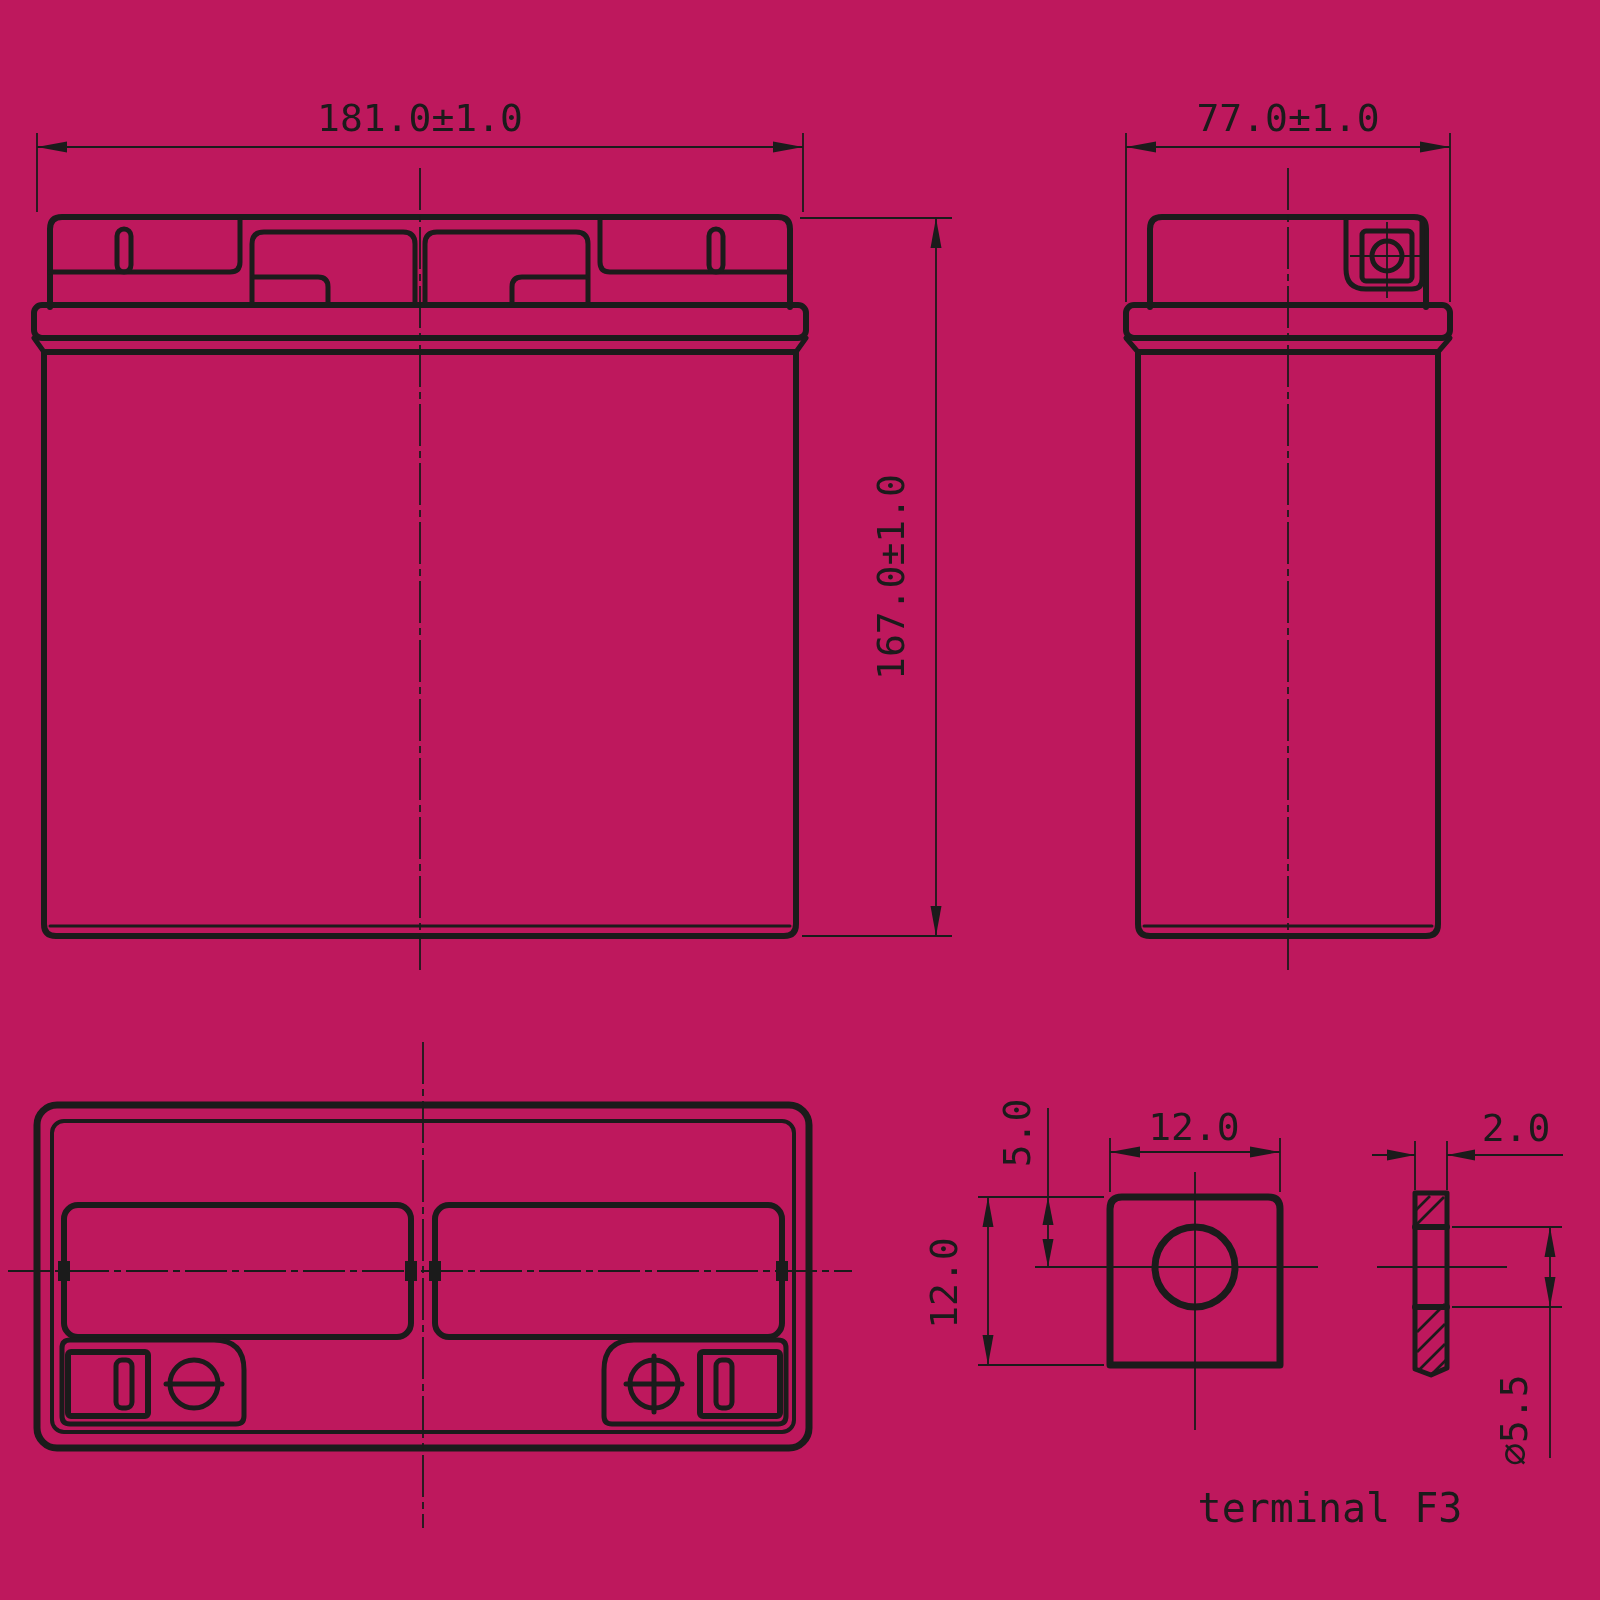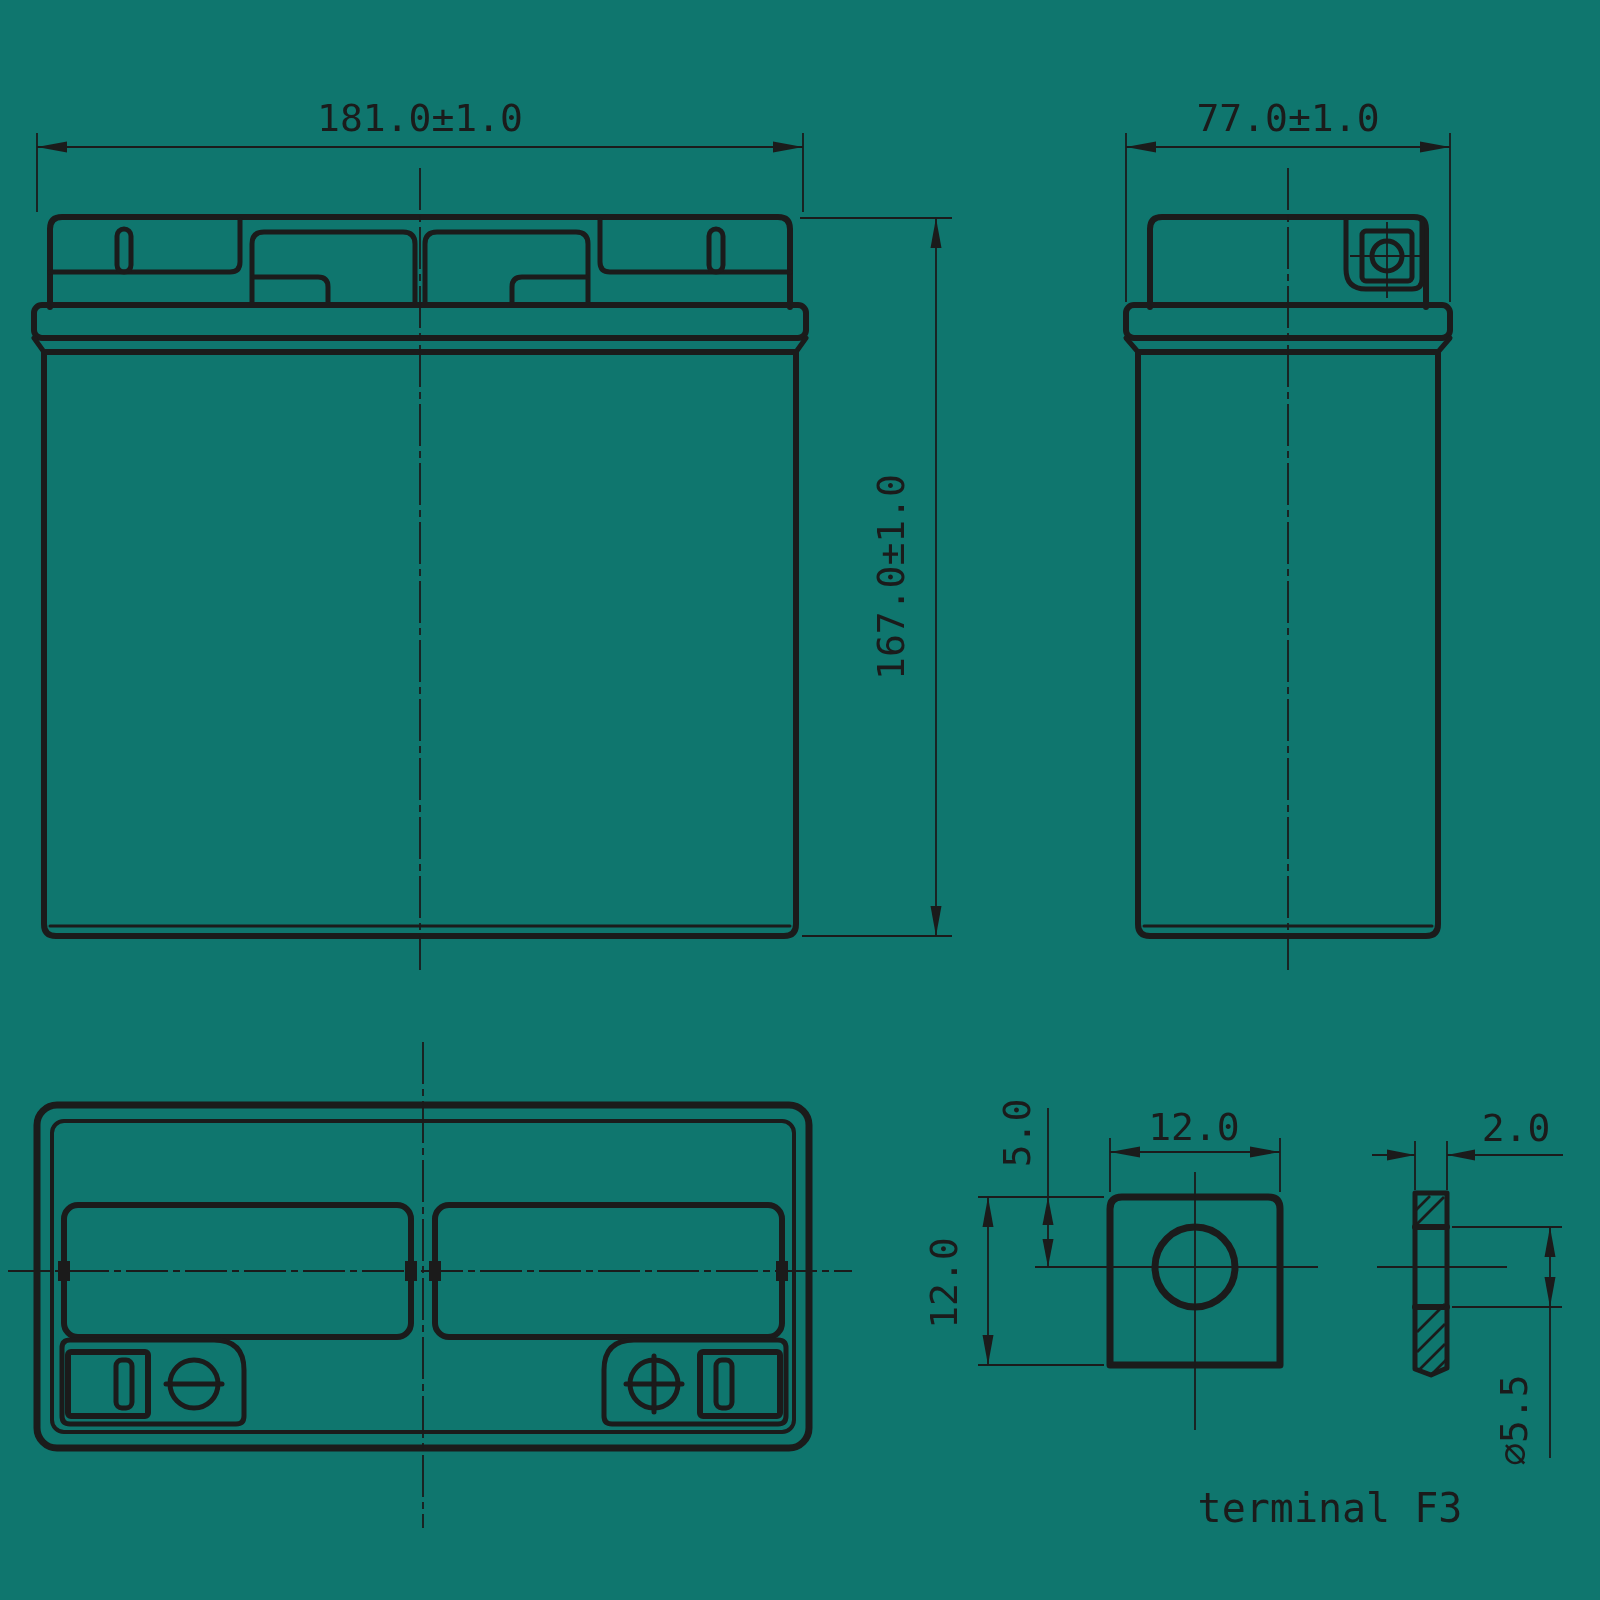--- a/index.html
+++ b/index.html
@@ -1,16 +1,16 @@
 <!DOCTYPE html>
 <html><head>
 <meta charset="utf-8">
 <style>
   html,body{margin:0;padding:0;background:#e8e8e8;}
-  .sheet{width:1600px;height:1600px;background:#0f766e;position:relative;margin:0 auto;}
+  .sheet{width:1600px;height:1600px;background:#be185d;position:relative;margin:0 auto;}
   svg{display:block;}
   .bold{fill:none;stroke:#1b1b1b;stroke-width:6;stroke-linecap:round;stroke-linejoin:round;}
   .xbold{fill:none;stroke:#1b1b1b;stroke-width:7;stroke-linecap:round;stroke-linejoin:round;}
   .med{fill:none;stroke:#1b1b1b;stroke-width:5;stroke-linecap:round;stroke-linejoin:round;}
   .lt{fill:none;stroke:#1b1b1b;stroke-width:3;stroke-linecap:round;}
   .thin{fill:none;stroke:#1b1b1b;stroke-width:1.8;stroke-linecap:butt;}
   .cl{fill:none;stroke:#1b1b1b;stroke-width:1.8;stroke-dasharray:42 5 7 5;}
   .hatch{fill:none;stroke:#1b1b1b;stroke-width:2.6;}
   .arrow{fill:#1b1b1b;stroke:none;}
   .tick{fill:#1b1b1b;stroke:none;}

